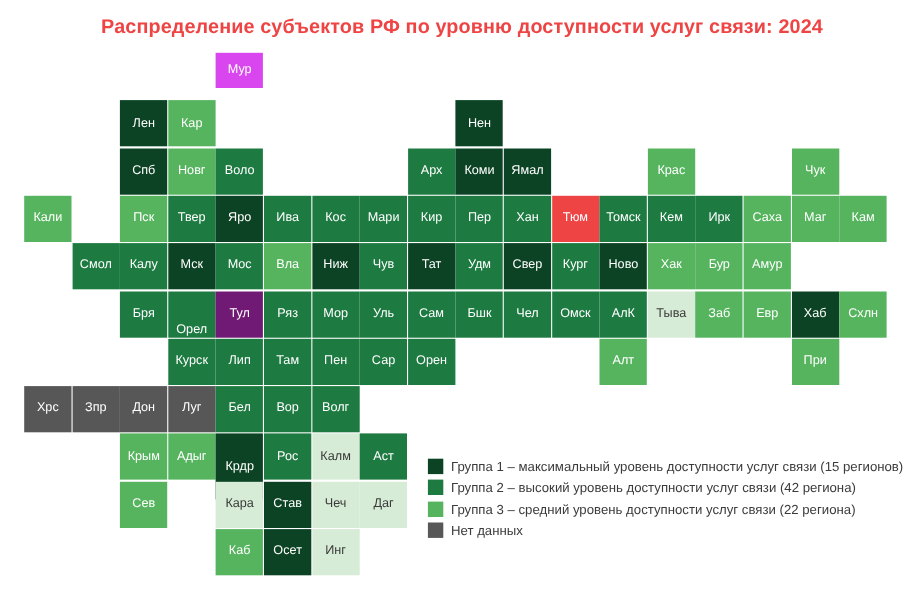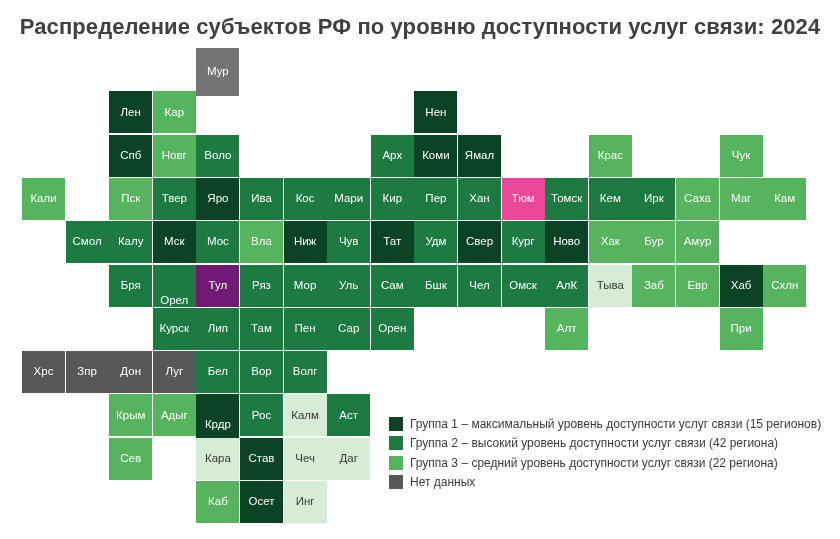--- a/index.html
+++ b/index.html
@@ -14,23 +14,23 @@
     overflow: hidden;
     font-family: "Liberation Sans", sans-serif;
     color: #333333;
   }
   #chart-title {
     position: absolute;
     left: 0;
     top: 14px;
     width: 840px;
     text-align: center;
-    font-size: 22px;
+    font-size: 18px;
     font-weight: bold;
-    color: #404040;
+    color: #ef4444;
     letter-spacing: 0.1px;
   }
   #tile-grid {
     position: absolute;
     left: 0;
     top: 0;
     width: 840px;
     height: 539px;
   }
   .tile {
@@ -71,21 +71,21 @@
     color: #3b3b3b;
     white-space: nowrap;
   }
 </style>
 </head>
 <body>
 
 <div id="chart-title">Распределение субъектов РФ по уровню доступности услуг связи: 2024</div>
 
 <div id="tile-grid">
-    <div class="tile " style="left: 196.4px; top: 48px; width: 43px; height: 48px; background: #737373;">
+    <div class="tile " style="left: 196.4px; top: 48px; width: 43px; height: 32px; background: #d946ef;">
       <span>Мур</span>
     </div>
     <div class="tile " style="left: 109.2px; top: 91.3px; width: 43px; height: 42px; background: rgb(12, 67, 36);">
       <span>Лен</span>
     </div>
     <div class="tile " style="left: 152.8px; top: 91.3px; width: 43px; height: 42px; background: rgb(86, 180, 95);">
       <span>Кар</span>
     </div>
     <div class="tile " style="left: 414.4px; top: 91.3px; width: 43px; height: 42px; background: rgb(12, 67, 36);">
       <span>Нен</span>
@@ -137,21 +137,21 @@
     </div>
     <div class="tile " style="left: 370.8px; top: 177.9px; width: 43px; height: 42px; background: rgb(29, 122, 65);">
       <span>Кир</span>
     </div>
     <div class="tile " style="left: 414.4px; top: 177.9px; width: 43px; height: 42px; background: rgb(29, 122, 65);">
       <span>Пер</span>
     </div>
     <div class="tile " style="left: 458px; top: 177.9px; width: 43px; height: 42px; background: rgb(29, 122, 65);">
       <span>Хан</span>
     </div>
-    <div class="tile " style="left: 501.6px; top: 177.9px; width: 43px; height: 42px; background: #ec4899;">
+    <div class="tile " style="left: 501.6px; top: 177.9px; width: 43px; height: 42px; background: #ef4444;">
       <span>Тюм</span>
     </div>
     <div class="tile " style="left: 545.2px; top: 177.9px; width: 43px; height: 42px; background: rgb(29, 122, 65);">
       <span>Томск</span>
     </div>
     <div class="tile " style="left: 588.8px; top: 177.9px; width: 43px; height: 42px; background: rgb(29, 122, 65);">
       <span>Кем</span>
     </div>
     <div class="tile " style="left: 632.4px; top: 177.9px; width: 43px; height: 42px; background: rgb(29, 122, 65);">
       <span>Ирк</span>

